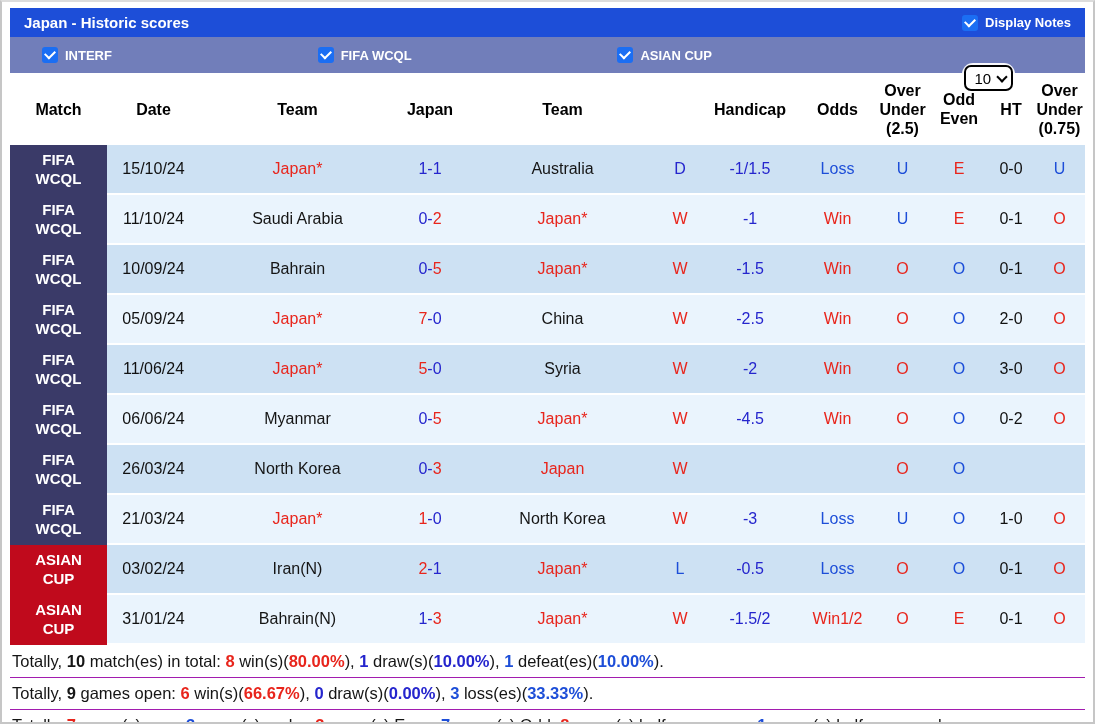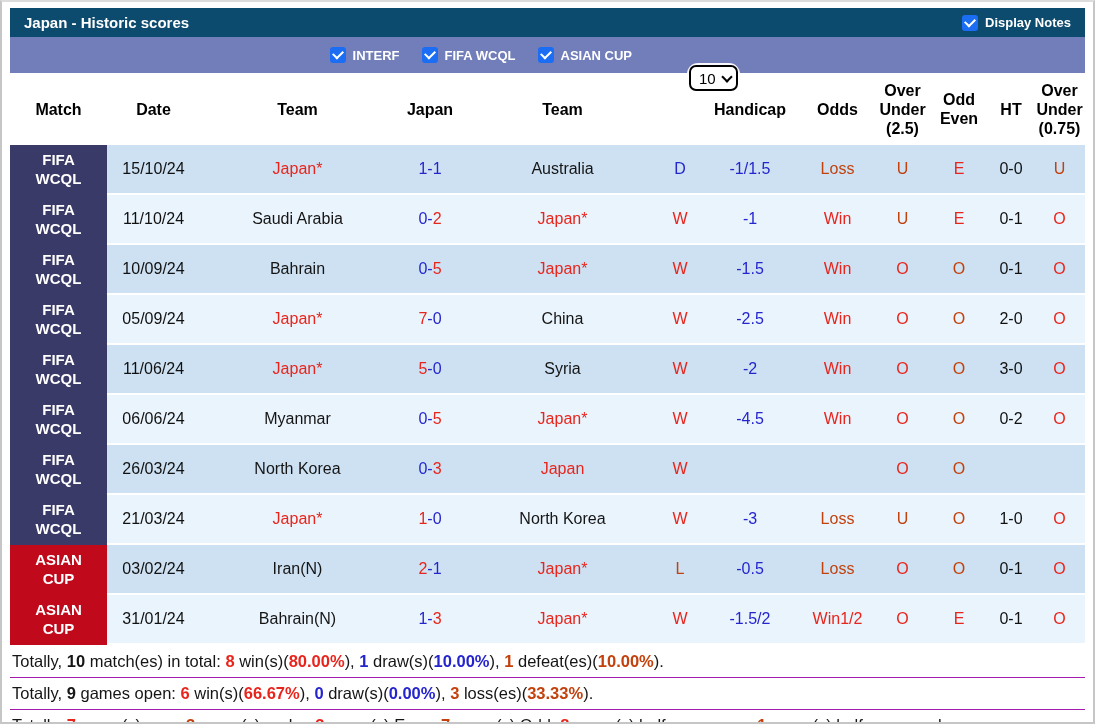--- a/index.html
+++ b/index.html
@@ -1,32 +1,32 @@
 <!DOCTYPE html>
 <html><head>
 <meta charset="utf-8">
 <style>
   html,body { margin:0; padding:0; background:#fff; font-family:"Liberation Sans",sans-serif; }
   .page { width:1095px; height:724px; box-sizing:border-box; border:2px solid #c6c6c6;
           border-top-color:#dcdcdc; padding:6px 8px 0; overflow:hidden; }
 
   
-  .topbar { height:29px; background:#0c4a6e; display:flex; align-items:center;
+  .topbar { height:29px; background:#1d4ed8; display:flex; align-items:center;
             padding:0 14px; color:#fff; }
   .topbar-title { font-size:15px; font-weight:bold; }
   .spacer { flex:1; }
   .cb { width:16px; height:16px; background:#1b6ef3; border-radius:3px; position:relative;
         display:inline-block; flex:0 0 auto; cursor:pointer; }
   .cb::after { content:""; position:absolute; left:3px; top:3px; width:8px; height:5px;
                border-left:2px solid #fff; border-bottom:2px solid #fff; transform:rotate(-45deg); }
   .cb-group { display:flex; align-items:center; gap:7px; font-weight:bold; font-size:13px; color:#fff; }
   .filterbar { height:36px; background:#717eba; display:flex; align-items:center;
-               justify-content:center; padding:0 10px; color:#fff; }
+               justify-content:space-between; padding:0 10px; color:#fff; }
   .filterbar .cb-group { margin-left:22px; }
-  .last-group { display:flex; align-items:center; gap:2px; margin-left:24px;
+  .last-group { display:flex; align-items:center; gap:14px; margin-left:24px;
                 font-weight:bold; font-size:15px;margin-top:46px; }
   .select-wrap { position:relative; display:inline-block; border-radius:9px;
                  box-shadow:0 0 0 2px rgba(255,255,255,0.95); background:#fff; }
   select { appearance:none; -webkit-appearance:none; border:2px solid #000; border-radius:7px;
            background:#fff; color:#000; font-family:"Liberation Sans",sans-serif; font-size:15px;
            padding:2px 20px 2px 8px; height:26px; cursor:pointer; }
   .chev { position:absolute; right:7px; top:8px; width:6px; height:6px; border-right:2px solid #000;
           border-bottom:2px solid #000; transform:rotate(45deg); pointer-events:none; }
 
   
@@ -36,21 +36,21 @@
   tbody td { height:48px; text-align:center; vertical-align:middle; font-size:16px;
              color:#111; padding:0; }
   tbody td:not(.match-cell) { border-bottom:2px solid #fff; }
   tbody tr:nth-child(odd) td:not(.match-cell) { background:#cde1f3; }
   tbody tr:nth-child(even) td:not(.match-cell) { background:#eaf4fd; }
   .match-cell { color:#fff; font-weight:bold; font-size:15px; line-height:19px; padding:0 15px; }
   .wcql  { background:#3a3a68; border-bottom:2px solid #3a3a68; }
   .asian { background:#c00a1c; border-bottom:2px solid #c00a1c; }
   .c-red   { color:#e8251c; }
   .c-blue  { color:#2525cd;margin-top:48px; }
-  .c-green { color:#c2410c; }
+  .c-green { color:#1d4ed8; }
   .c-black { color:#151515; }
   .b { font-weight:bold; }
 
   
   .totals { padding-top:1px; }
   .total-line { height:31px; line-height:31px; font-size:16.5px; color:#1c1c1c;
                 white-space:nowrap; padding-left:2px; }
   .total-line + .total-line { border-top:1px solid #a21caf; }
 </style>
 </head>

